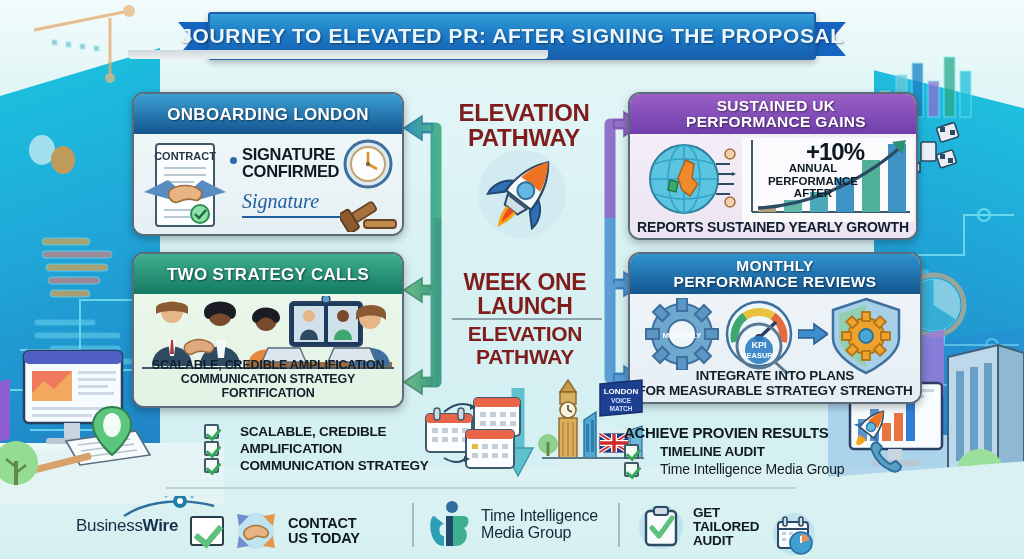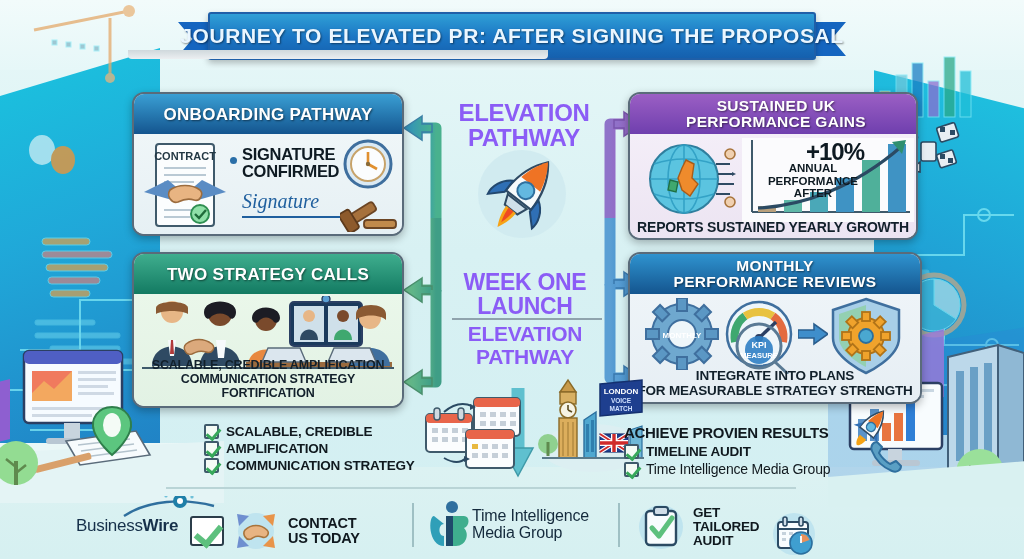--- a/index.html
+++ b/index.html
@@ -103,38 +103,38 @@
   #card-reviews   { left:628px; top:252px; width:294px; height:152px; }
   #card-reviews .card-hd { background: linear-gradient(180deg,#2f93cf,#14558f); }
 
   
   .ill { position:absolute; }
   .bullet-dot { width:7px; height:7px; border-radius:50%; background:#2a6fa8; }
 
   
   .center-txt {
     position:absolute; text-align:center; font-weight:bold;
-    color:#8b5cf6; letter-spacing:-.3px;
+    color:#7f1d1d; letter-spacing:-.3px;
   }
   #c-elev1 { left:424px; top:100px; width:200px; font-size:24px; line-height:25px; }
   #c-week  { left:430px; top:270px; width:190px; font-size:23px; line-height:24px; }
   #c-elev2 { left:430px; top:322px; width:190px; font-size:21px; line-height:23px; }
   .center-div { position:absolute; left:452px; top:318px; width:150px; height:1.5px; background:#8fa3ad; }
 
   .rocket-halo {
     position:absolute; left:478px; top:150px; width:88px; height:88px;
     border-radius:50%; background:#cfeaf0; opacity:.9;
   }
 
   
   svg.arrows { position:absolute; inset:0; pointer-events:none; }
 
   
   .checklist { position:absolute; }
-  .chk-row { display:flex; align-items:center; gap:7px; margin-bottom:2px; }
+  .chk-row { display:flex; align-items:center; gap:21px; margin-bottom:2px; }
   .chk-box {
     width:15px; height:15px; border:2px solid #3f5a6b; border-radius:2px;
     background:#f4fbf5; position:relative; flex:none;
   }
   .chk-box::after {
     content:""; position:absolute; left:2.5px; top:0px;
     width:6px; height:11px; border:solid #37a85a; border-width:0 3px 3px 0;
     transform: rotate(40deg);
   }
   .chk-label { font-weight:bold; font-size:13.5px; color:#10191f; letter-spacing:-.2px; white-space:nowrap; }
@@ -152,21 +152,21 @@
     background:#b9d4d6;
   }
   .foot-item { position:absolute; display:flex; align-items:center; gap:9px; }
   .foot-txt { font-weight:bold; font-size:14.5px; line-height:15px; color:#10191f; letter-spacing:-.2px; }
   .vdiv { position:absolute; width:1.5px; background:#9fc0c4; }
 
   .bw-wrap { position:absolute; left:76px; top:516px; }
   .bw-text { font-size:17px; color:#16304a; letter-spacing:-.3px; }
   .bw-text b { font-weight:bold; }
 
-  .tim-wrap { position:absolute; left:426px; top:500px; display:flex; align-items:center; }
+  .tim-wrap { position:absolute; left:426px; top:500px; display:flex; align-items:center; gap:9px; }
   .tim-text { font-size:16px; color:#142a3c; line-height:17px; letter-spacing:-.2px; }
 
   .big-check {
     width:34px; height:30px; border:2px solid #2b3d4a; border-radius:3px;
     background:#fff; position:relative; flex:none;
   }
   .big-check::after {
     content:""; position:absolute; left:8px; top:2px;
     width:11px; height:20px; border:solid #5dc07e; border-width:0 6px 6px 0;
     transform: rotate(40deg);
@@ -444,21 +444,21 @@
     <div>LAUNCH</div>
   </div>
   <div class="center-div"></div>
   <div class="center-txt" id="c-elev2">
     <div>ELEVATION</div>
     <div>PATHWAY</div>
   </div>
 
   <div class="card" id="card-onboarding">
     <div class="card-hd">
-      <span class="t">ONBOARDING PATHWAY</span>
+      <span class="t">ONBOARDING LONDON</span>
     </div>
     <div class="card-body" style="background:linear-gradient(180deg,#eff6f8,#e6f0f4)">
 
       <svg class="ill" style="left:8px;top:6px;width:86px;height:92px" viewBox="0 0 86 92">
         <rect x="14" y="4" width="58" height="82" rx="3" fill="#fbfdfe" stroke="#3f5a6b" stroke-width="2"></rect>
         <text x="43" y="20" font-family="Liberation Sans, sans-serif" font-size="11" font-weight="bold" fill="#233844" text-anchor="middle">CONTRACT</text>
         <g stroke="#b9c9d4" stroke-width="2">
             <line x1="22" y1="28" x2="64" y2="28"></line>
             <line x1="22" y1="35" x2="64" y2="35"></line>
             <line x1="22" y1="42" x2="52" y2="42"></line>

